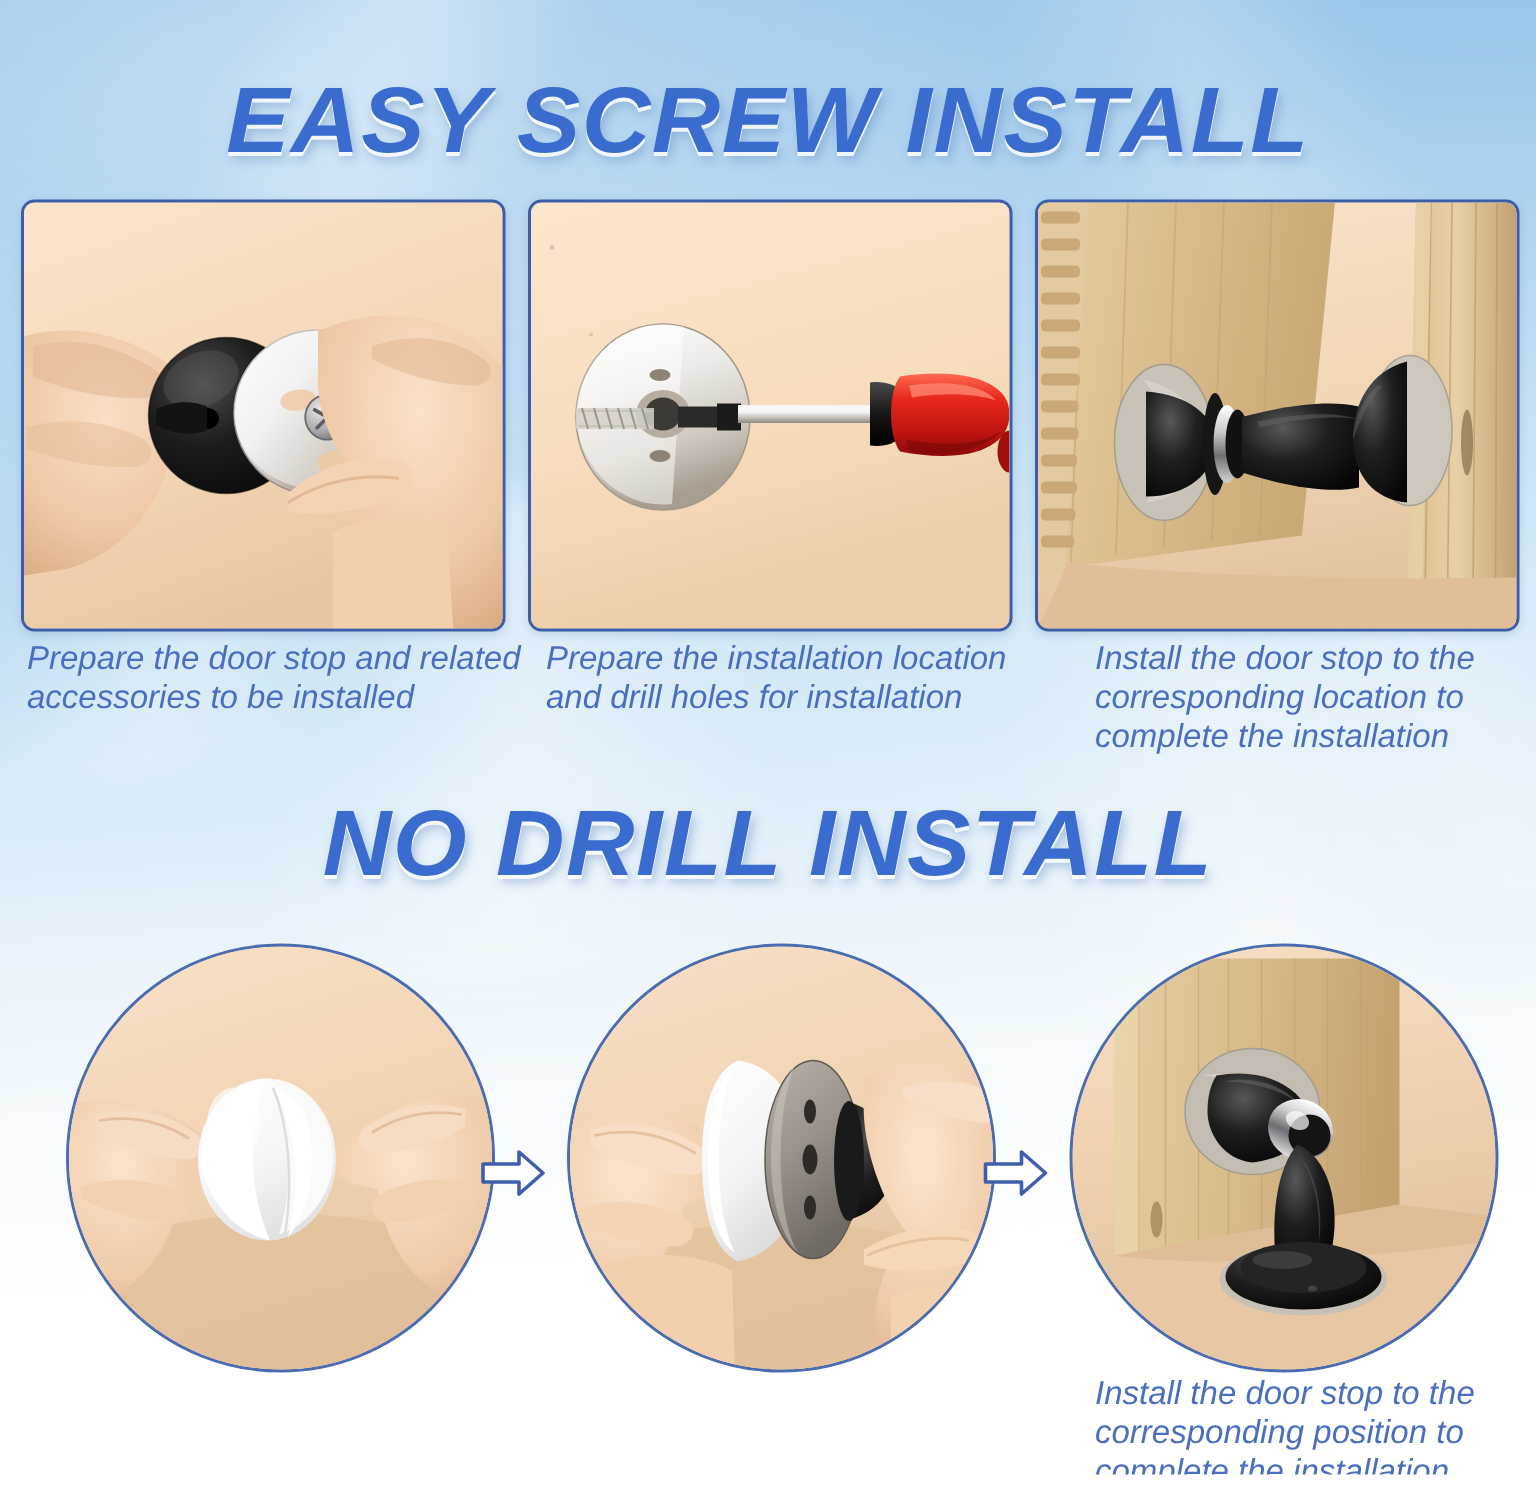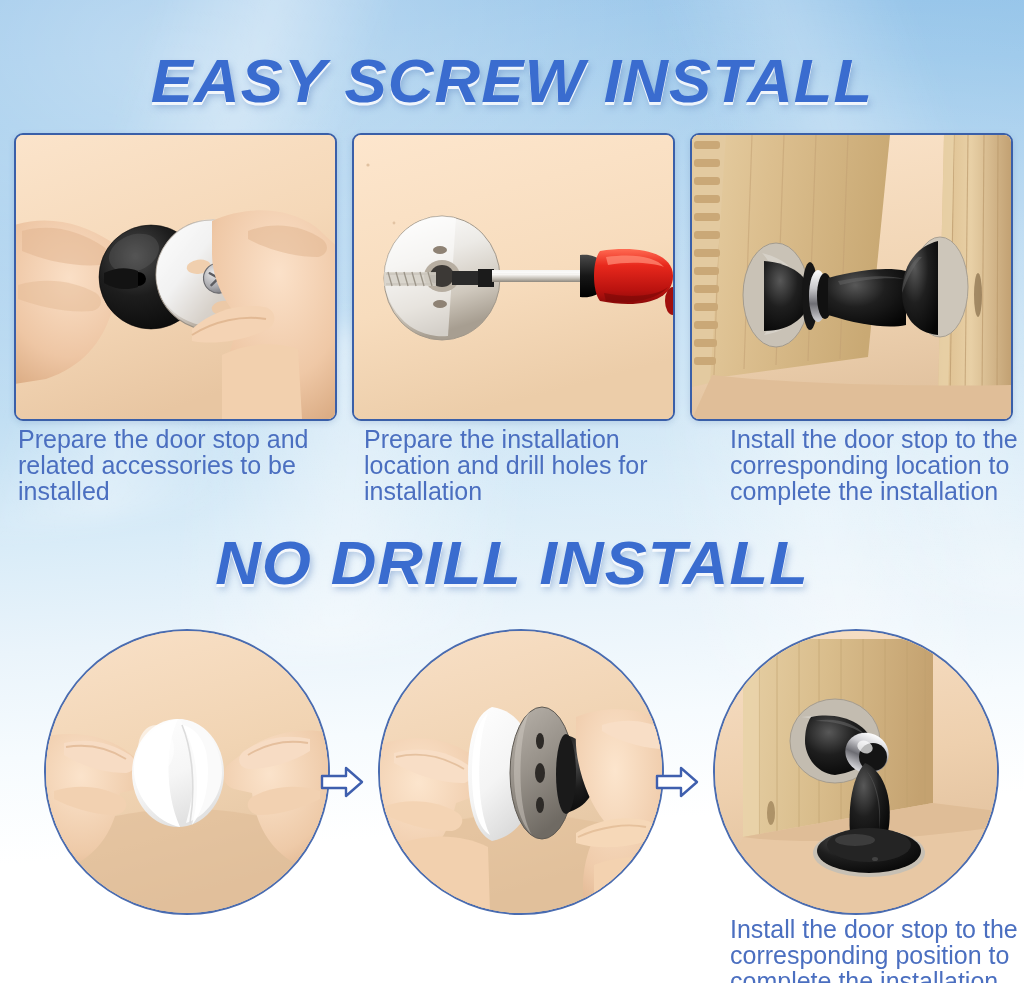--- a/index.html
+++ b/index.html
@@ -49,21 +49,21 @@
     position:absolute;top:133px;width:319px;height:284px;
     border:2px solid #3a5fa8;border-radius:9px;overflow:hidden;
     background:#f3dcc2;
     box-shadow:0 2px 6px rgba(60,100,160,.18);
   }
   #p1{left:14px;} #p2{left:352px;} #p3{left:690px;}
 
   .cap{
     position:absolute;
     font-family:"Liberation Sans","DejaVu Sans",sans-serif;
-    font-size:25px;line-height:26px;
+    font-style:italic;font-size:22px;line-height:26px;
     color:#4b6fc0;
   }
   #c1{left:18px;top:426px;width:330px;}
   #c2{left:364px;top:426px;width:330px;}
   #c3{left:730px;top:426px;width:300px;}
 
   
   .circle{
     position:absolute;top:629px;width:282px;height:282px;
     border:2px solid #4a6cb0;border-radius:50%;overflow:hidden;

